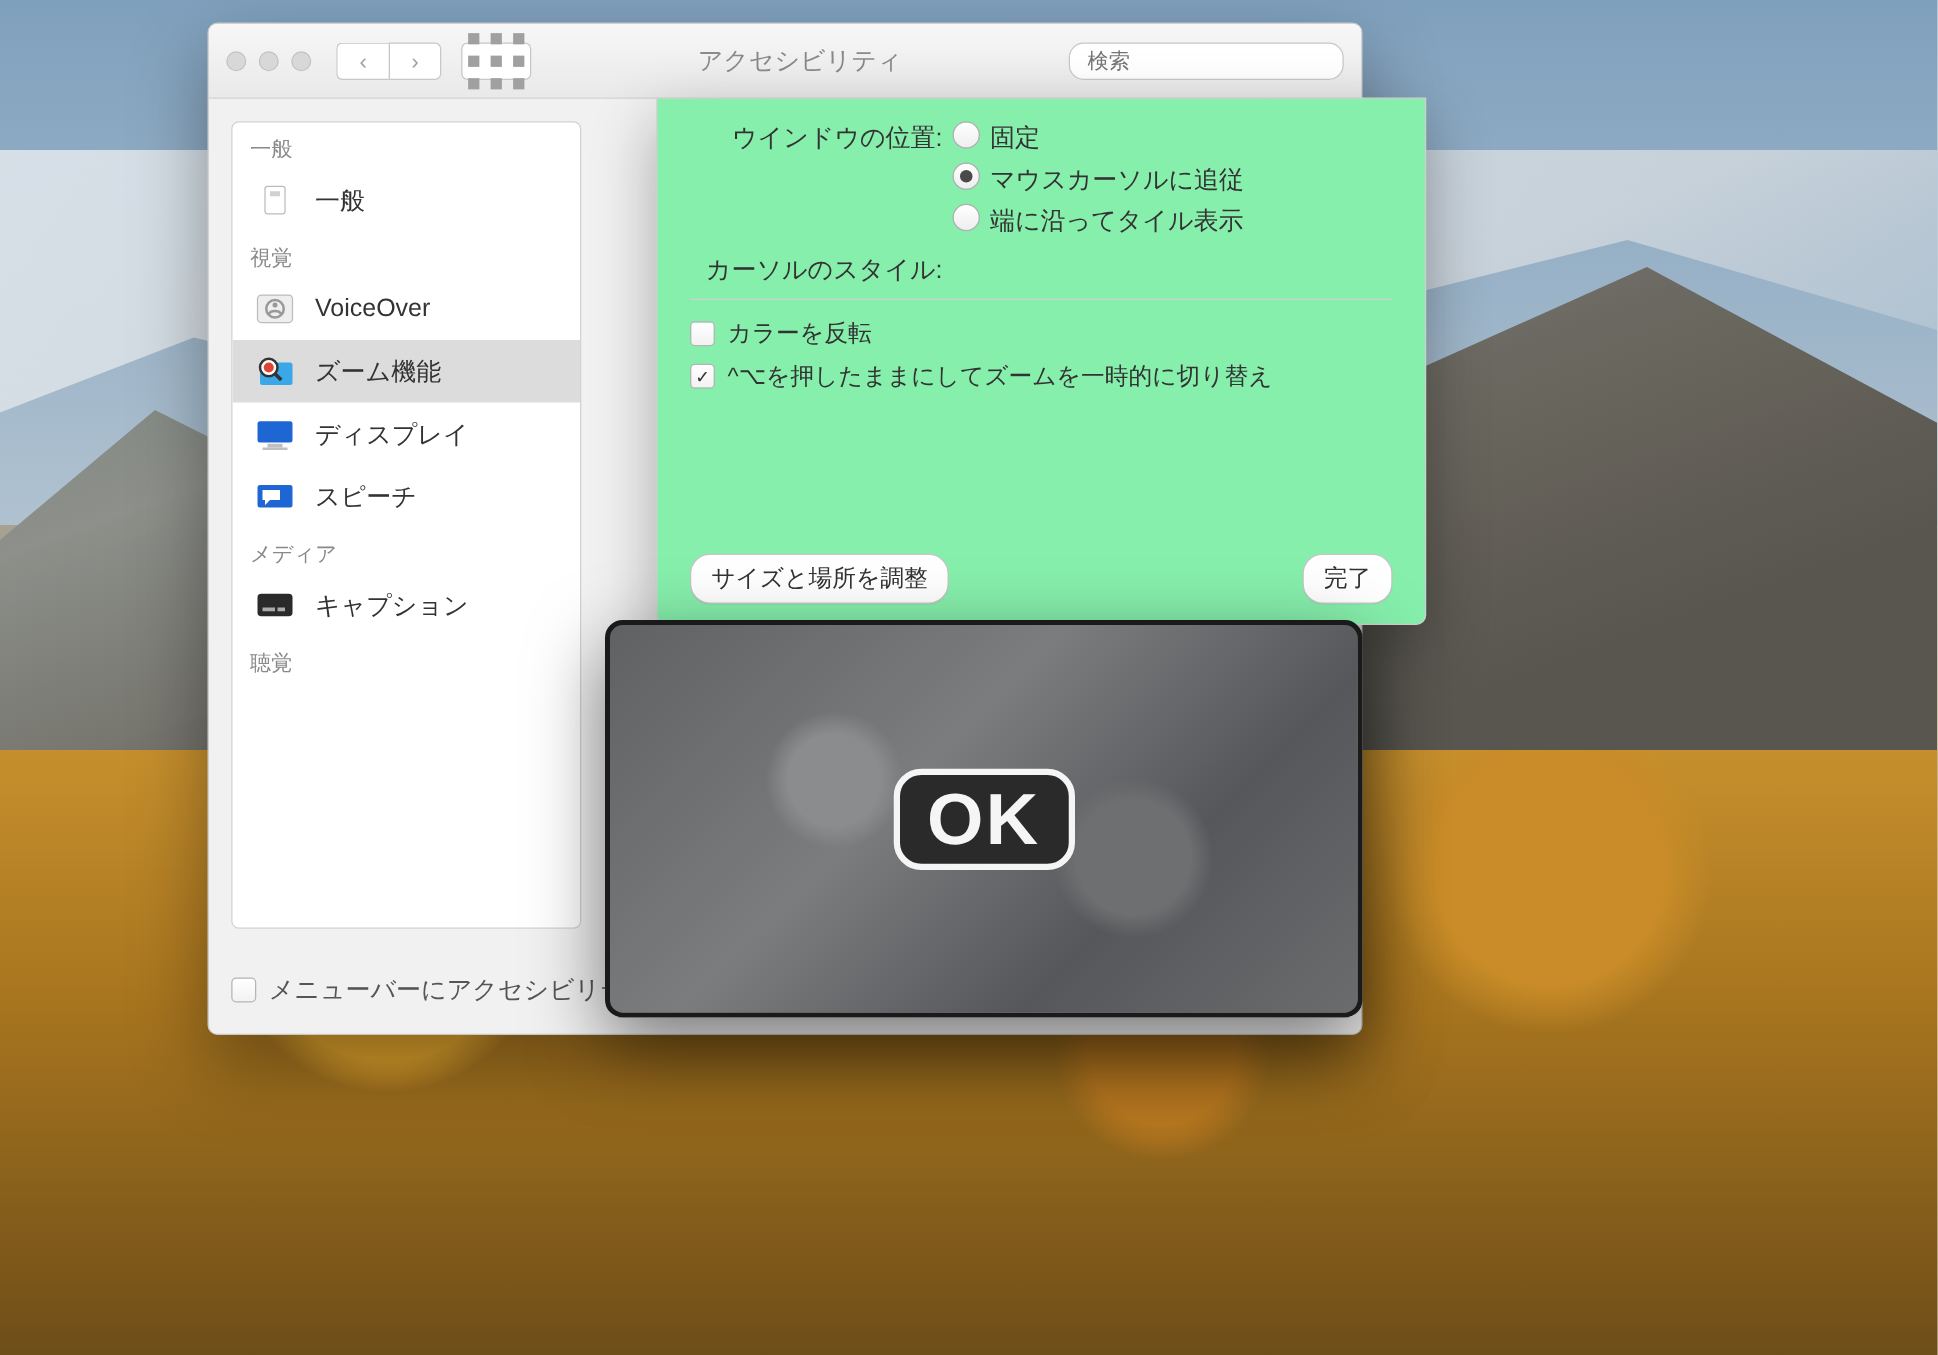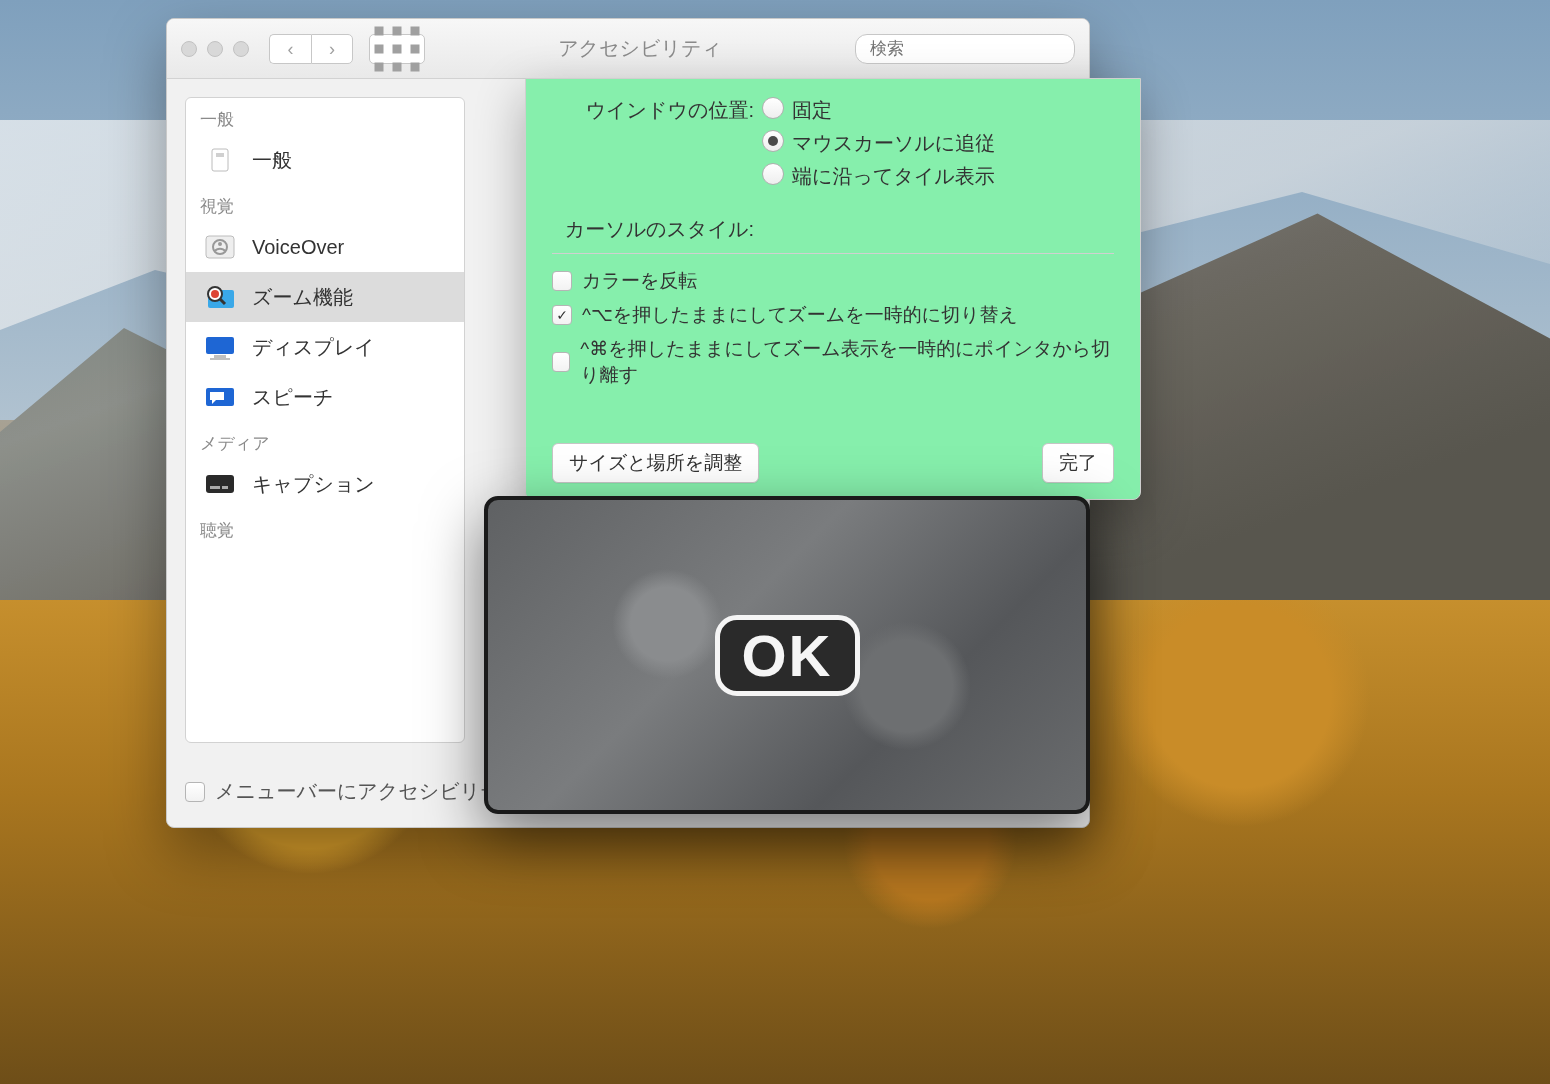--- a/index.html
+++ b/index.html
@@ -129,21 +129,21 @@
 .mac-radio {
   width:22px;height:22px;border-radius:50%;
   border:1px solid #b0b0b0;background:linear-gradient(#fff,#eee);
   display:inline-flex;align-items:center;justify-content:center;
 }
 .mac-radio.on::after{content:"";width:10px;height:10px;border-radius:50%;background:#4a4a4a;}
 .divider{height:1px;background:#d0d0d0;margin:10px 0 14px;}
 .check-line{display:flex;align-items:center;gap:10px;margin-bottom:8px;font-size:19px;}
 .sheet-footer{position:absolute;left:26px;right:26px;bottom:16px;display:flex;justify-content:space-between;}
 .mac-button{
-  background:#fff;border:1px solid #c5c5c5;border-radius:6px;
+  background:#fff;border:1px solid #c5c5c5;border-radius:16px;
   padding:6px 16px;font-size:19px;color:#333;
   box-shadow:0 1px 0 rgba(0,0,0,.04);
 }
 
 
 .zoom-preview{
   position:absolute;
   left:484px; top:496px;
   width:606px; height:318px;
   border:4px solid #1a1a1a;
@@ -313,38 +313,34 @@
       <div class="radio-line">
           <span class="mac-radio on"></span>
           <span>マウスカーソルに追従</span>
         </div>
       <div class="radio-line">
           <span class="mac-radio"></span>
           <span>端に沿ってタイル表示</span>
         </div>
     </div>
   </div>
-  <div class="opt-row" style="margin-top:20px;">
+  <div class="opt-row" style="margin-top:6px;">
     <div class="opt-label">カーソルのスタイル:</div>
   </div>
 
   <div class="divider"></div>
 
   <div class="check-line">
       <span class="mac-checkbox"></span>
       <span>カラーを反転</span>
     </div>
   <div class="check-line">
       <span class="mac-checkbox">✓</span>
       <span>^⌥を押したままにしてズームを一時的に切り替え</span>
     </div>
-  <div class="check-line">
-      <span class="mac-checkbox"></span>
-      <span>^⌘を押したままにしてズーム表示を一時的にポインタから切り離す</span>
-    </div>
 
   <div class="sheet-footer">
     <button class="mac-button">サイズと場所を調整</button>
     <button class="mac-button">完了</button>
   </div>
 </div>
 
 <div class="zoom-preview">
   <div class="ok-badge">OK</div>
 </div>

